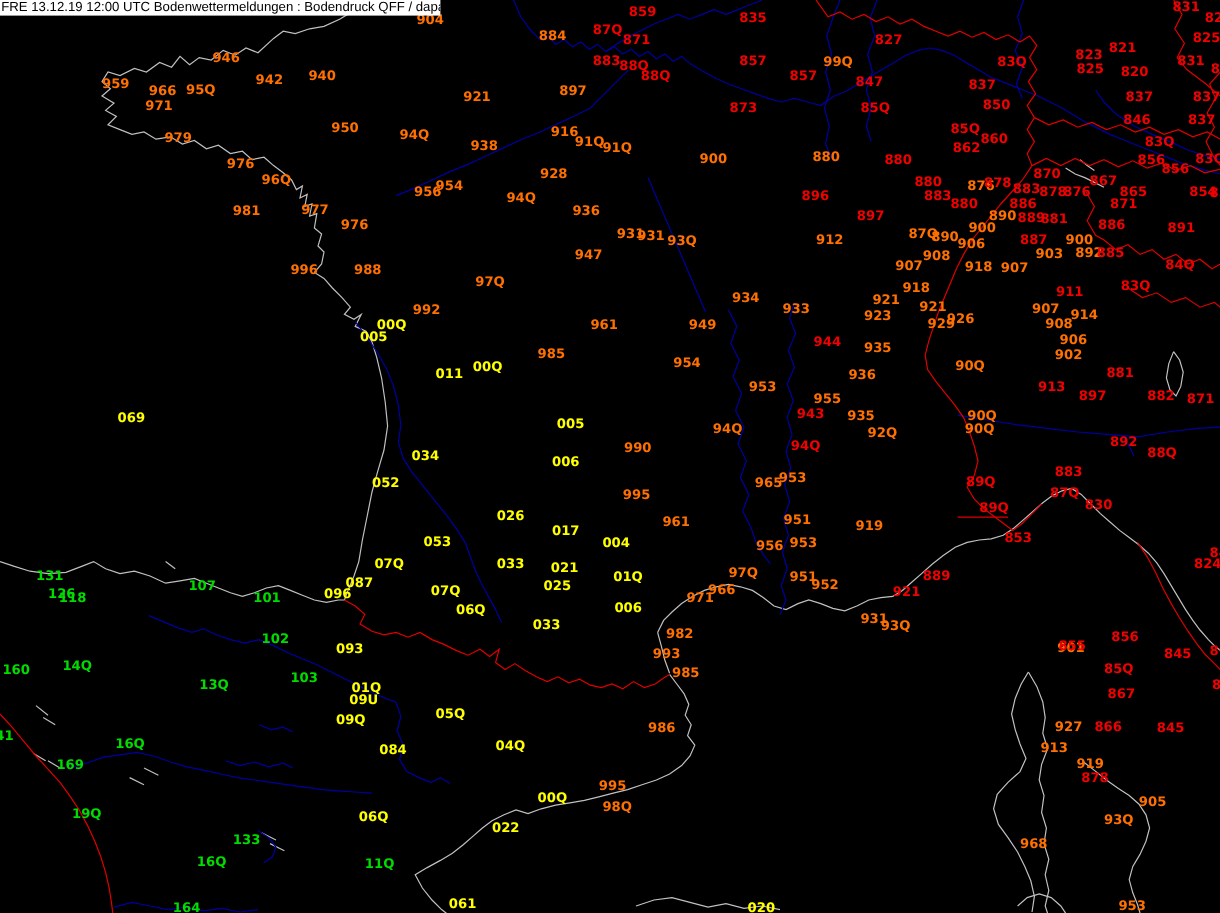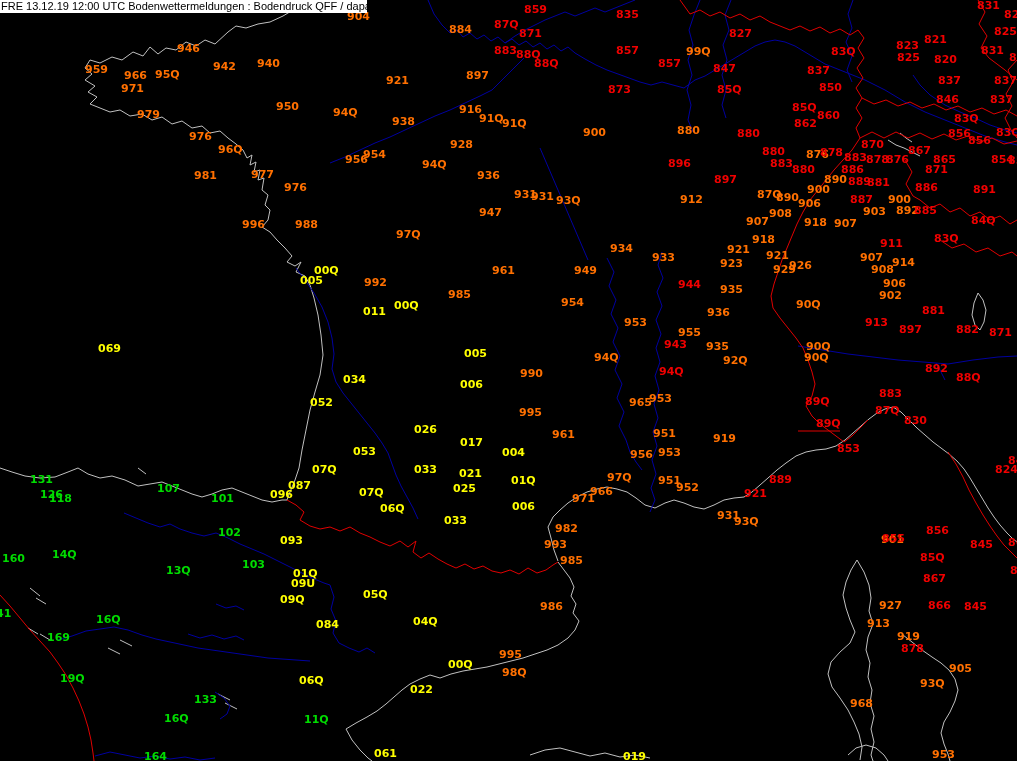--- a/index.html
+++ b/index.html
@@ -103,21 +103,21 @@
       <span class="station" style="left: 345px; top: 155px; color: rgb(255, 112, 0);">956</span>
       <span class="station" style="left: 363px; top: 150px; color: rgb(255, 112, 0);">954</span>
       <span class="station" style="left: 422px; top: 160px; color: rgb(255, 112, 0);">94Q</span>
       <span class="station" style="left: 450px; top: 140px; color: rgb(255, 112, 0);">928</span>
       <span class="station" style="left: 477px; top: 171px; color: rgb(255, 112, 0);">936</span>
       <span class="station" style="left: 514px; top: 190px; color: rgb(255, 112, 0);">931</span>
       <span class="station" style="left: 531px; top: 192px; color: rgb(255, 112, 0);">931</span>
       <span class="station" style="left: 556px; top: 196px; color: rgb(255, 112, 0);">93Q</span>
       <span class="station" style="left: 479px; top: 208px; color: rgb(255, 112, 0);">947</span>
       <span class="station" style="left: 396px; top: 230px; color: rgb(255, 112, 0);">97Q</span>
-      <span class="station" style="left: 364px; top: 254px; color: rgb(255, 112, 0); margin-top: 24px;">992</span>
+      <span class="station" style="left: 344px; top: 254px; color: rgb(255, 112, 0);">992</span>
       <span class="station" style="left: 583px; top: 128px; color: rgb(255, 112, 0);">900</span>
       <span class="station" style="left: 610px; top: 244px; color: rgb(255, 112, 0);">934</span>
       <span class="station" style="left: 652px; top: 253px; color: rgb(255, 112, 0);">933</span>
       <span class="station" style="left: 492px; top: 266px; color: rgb(255, 112, 0);">961</span>
       <span class="station" style="left: 448px; top: 290px; color: rgb(255, 112, 0);">985</span>
       <span class="station" style="left: 520px; top: 369px; color: rgb(255, 112, 0);">990</span>
       <span class="station" style="left: 574px; top: 266px; color: rgb(255, 112, 0);">949</span>
       <span class="station" style="left: 561px; top: 298px; color: rgb(255, 112, 0);">954</span>
       <span class="station" style="left: 624px; top: 318px; color: rgb(255, 112, 0);">953</span>
       <span class="station" style="left: 594px; top: 353px; color: rgb(255, 112, 0);">94Q</span>
@@ -267,21 +267,21 @@
       <span class="station" style="left: 963px; top: 465px; color: rgb(240, 0, 0); margin-left: 32px;">824</span>
       <span class="station" style="left: 1008px; top: 456px; color: rgb(240, 0, 0);">84</span>
       <span class="station" style="left: 744px; top: 489px; color: rgb(240, 0, 0);">921</span>
       <span class="station" style="left: 882px; top: 534px; color: rgb(240, 0, 0);">855</span>
       <span class="station" style="left: 926px; top: 526px; color: rgb(240, 0, 0);">856</span>
       <span class="station" style="left: 920px; top: 553px; color: rgb(240, 0, 0);">85Q</span>
       <span class="station" style="left: 923px; top: 574px; color: rgb(240, 0, 0);">867</span>
       <span class="station" style="left: 970px; top: 540px; color: rgb(240, 0, 0);">845</span>
       <span class="station" style="left: 1008px; top: 538px; color: rgb(240, 0, 0);">867</span>
       <span class="station" style="left: 1010px; top: 566px; color: rgb(240, 0, 0);">87</span>
-      <span class="station" style="left: 912px; top: 601px; color: rgb(240, 0, 0); margin-left: 16px;">866</span>
+      <span class="station" style="left: 912px; top: 601px; color: rgb(240, 0, 0);">866</span>
       <span class="station" style="left: 964px; top: 602px; color: rgb(240, 0, 0);">845</span>
       <span class="station" style="left: 901px; top: 644px; color: rgb(240, 0, 0);">878</span>
       <span class="station" style="left: 314px; top: 266px; color: rgb(255, 255, 0);">00Q</span>
       <span class="station" style="left: 300px; top: 276px; color: rgb(255, 255, 0);">005</span>
       <span class="station" style="left: 98px; top: 344px; color: rgb(255, 255, 0);">069</span>
       <span class="station" style="left: 310px; top: 398px; color: rgb(255, 255, 0);">052</span>
       <span class="station" style="left: 343px; top: 375px; color: rgb(255, 255, 0);">034</span>
       <span class="station" style="left: 363px; top: 307px; color: rgb(255, 255, 0);">011</span>
       <span class="station" style="left: 394px; top: 301px; color: rgb(255, 255, 0);">00Q</span>
       <span class="station" style="left: 464px; top: 349px; color: rgb(255, 255, 0);">005</span>
@@ -304,21 +304,21 @@
       <span class="station" style="left: 280px; top: 536px; color: rgb(255, 255, 0);">093</span>
       <span class="station" style="left: 293px; top: 569px; color: rgb(255, 255, 0);">01Q</span>
       <span class="station" style="left: 291px; top: 579px; color: rgb(255, 255, 0);">09U</span>
       <span class="station" style="left: 280px; top: 595px; color: rgb(255, 255, 0);">09Q</span>
       <span class="station" style="left: 316px; top: 620px; color: rgb(255, 255, 0);">084</span>
       <span class="station" style="left: 363px; top: 590px; color: rgb(255, 255, 0);">05Q</span>
       <span class="station" style="left: 413px; top: 617px; color: rgb(255, 255, 0);">04Q</span>
       <span class="station" style="left: 448px; top: 660px; color: rgb(255, 255, 0);">00Q</span>
       <span class="station" style="left: 410px; top: 685px; color: rgb(255, 255, 0);">022</span>
       <span class="station" style="left: 374px; top: 749px; color: rgb(255, 255, 0);">061</span>
-      <span class="station" style="left: 623px; top: 752px; color: rgb(255, 255, 0);">019</span>
+      <span class="station" style="left: 623px; top: 752px; color: rgb(255, 255, 0);">020</span>
       <span class="station" style="left: 299px; top: 676px; color: rgb(255, 255, 0);">06Q</span>
       <span class="station" style="left: 30px; top: 475px; color: rgb(0, 220, 0);">131</span>
       <span class="station" style="left: 49px; top: 474px; color: rgb(0, 220, 0); margin-top: 20px;">118</span>
       <span class="station" style="left: 40px; top: 490px; color: rgb(0, 220, 0);">126</span>
       <span class="station" style="left: 157px; top: 484px; color: rgb(0, 220, 0);">107</span>
       <span class="station" style="left: 211px; top: 494px; color: rgb(0, 220, 0);">101</span>
       <span class="station" style="left: 2px; top: 554px; color: rgb(0, 220, 0);">160</span>
       <span class="station" style="left: 52px; top: 550px; color: rgb(0, 220, 0);">14Q</span>
       <span class="station" style="left: 166px; top: 566px; color: rgb(0, 220, 0);">13Q</span>
       <span class="station" style="left: 218px; top: 528px; color: rgb(0, 220, 0);">102</span>

